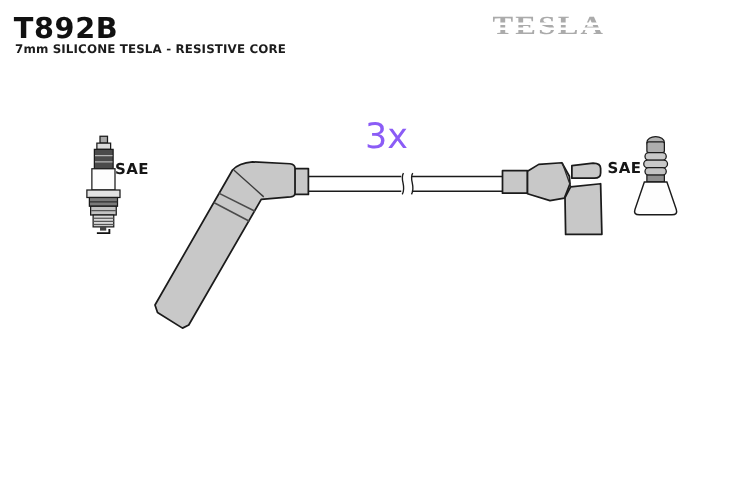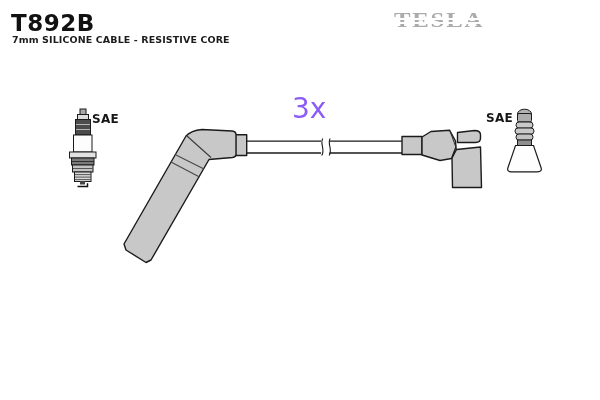--- a/index.html
+++ b/index.html
@@ -21,21 +21,21 @@
     font-size:21px;line-height:21px;letter-spacing:1.5px;color:var(--brand,#ababab);
     transform:scaleX(1.18);transform-origin:left center;white-space:nowrap;
   }
   .brand .stripe{position:absolute;left:-2px;right:6px;height:1.7px;background:#fff;}
   .brand .stripe.s1{top:8.4px;}
   .brand .stripe.s2{top:12.4px;}
   .qty-label{
     position:absolute;left:292px;top:92px;
     font-size:28px;font-weight:400;color:#8b5cf6;
   }
-  .sae{position:absolute;font-size:12px;font-weight:bold;color:#161616;letter-spacing:.3px;}
+  .sae{position:absolute;font-size:12px;font-weight:bold;color:#161616;letter-spacing:.3px;margin-top:16px;}
   .sae.left{left:92px;top:112px;}
   .sae.right{left:486px;top:111px;}
   svg.diagram{position:absolute;left:0;top:0;}
   .boot{fill:var(--boot,#c8c8c8);stroke:var(--outline,#1b1b1b);stroke-width:1.4;stroke-linejoin:round;}
   .oln{stroke:var(--outline,#1b1b1b);}
 </style>
 </head>
 <body>
 
 <div class="stage">
@@ -92,21 +92,21 @@
       <rect x="517.5" y="113.5" width="14" height="8.5" rx="1.5" fill="#aeaeae" class="oln"></rect>
       <rect x="516" y="122" width="17" height="6.2" rx="3" fill="#c9c9c9" class="oln"></rect>
       <rect x="515" y="128" width="19" height="6.2" rx="3" fill="#c9c9c9" class="oln"></rect>
       <rect x="516" y="134" width="17" height="6.2" rx="3" fill="#c3c3c3" class="oln"></rect>
       <rect x="517.5" y="140" width="14" height="5.5" fill="#8f8f8f" class="oln"></rect>
       <path d="M515.5,145.5 L533.5,145.5 L541,167.5 Q542.5,171.8 537.5,171.8 L511.5,171.8 Q506.5,171.8 508,167.5 Z" fill="#fefefe" class="oln" stroke-width="1.2"></path>
     </g>
   </svg>
 
   <div class="part-number">T892B</div>
-  <div class="subtitle">7mm SILICONE CABLE - RESISTIVE CORE</div>
+  <div class="subtitle">7mm SILICONE TESLA - RESISTIVE CORE</div>
 
   <div class="brand">
     <span>TESLA</span>
     <span class="stripe s1"></span>
     <span class="stripe s2"></span>
   </div>
 
   <div class="qty-label">3x</div>
   <div class="sae left">SAE</div>
   <div class="sae right">SAE</div>

